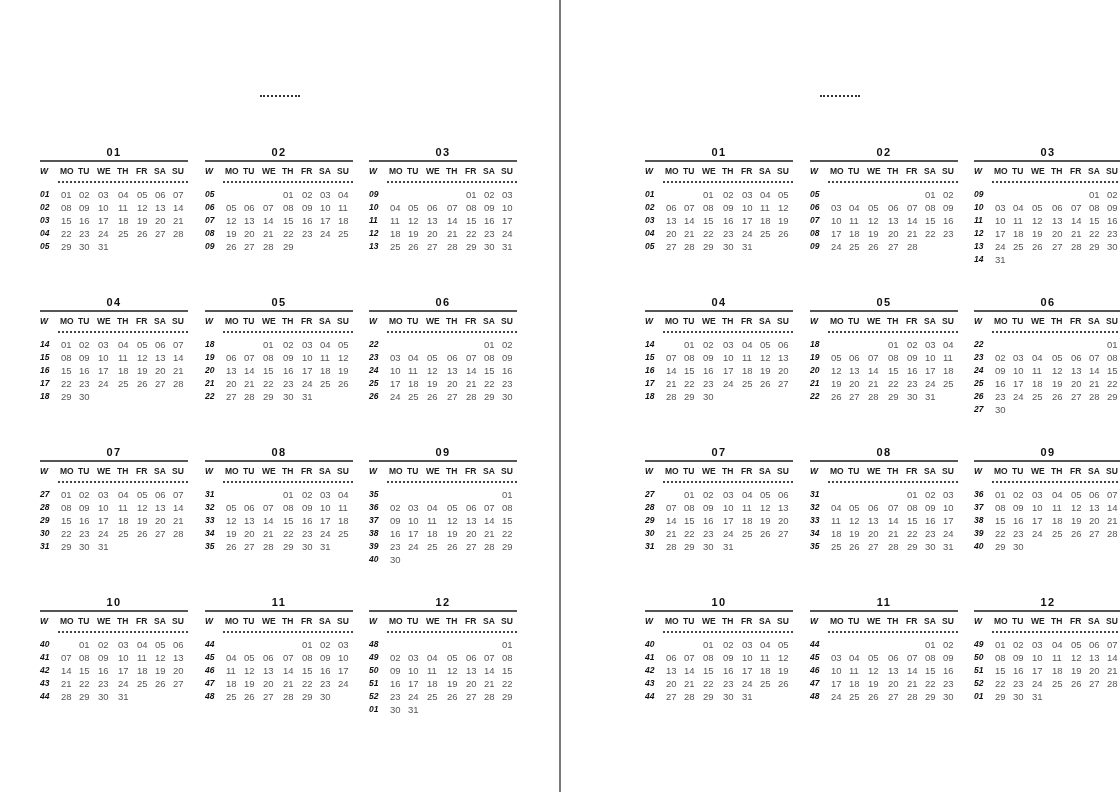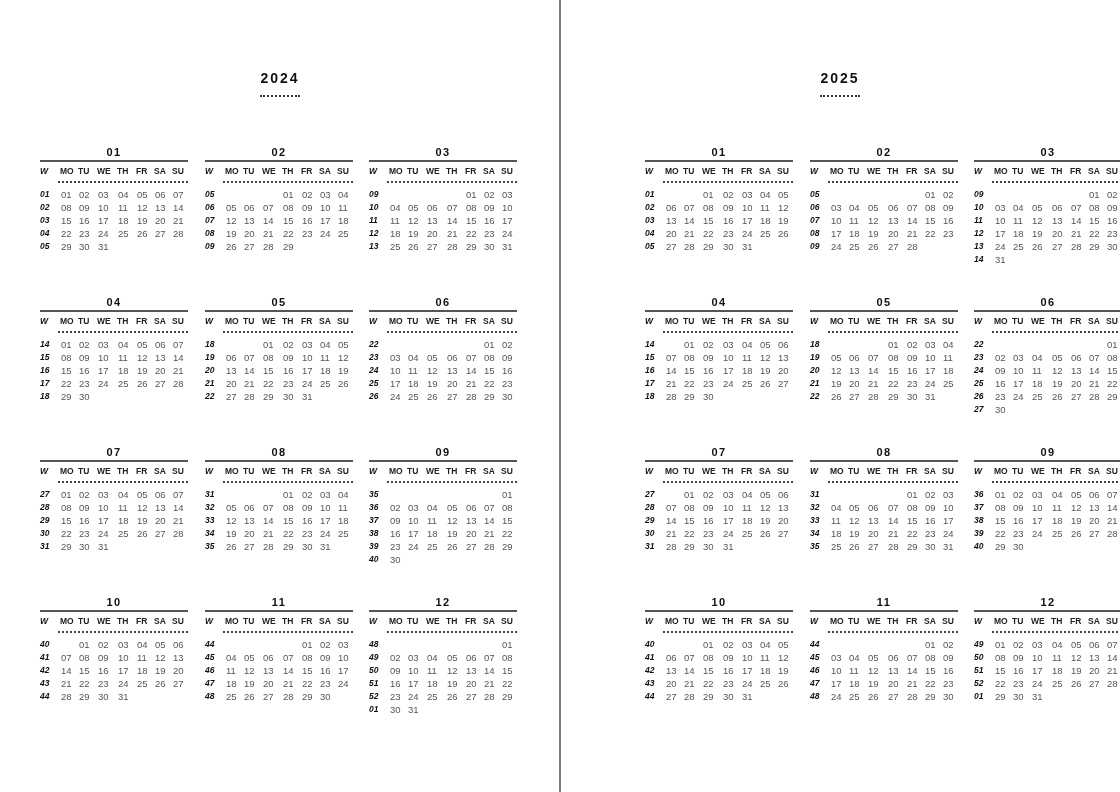--- a/index.html
+++ b/index.html
@@ -16,21 +16,20 @@
   .hdots{position:absolute;top:35px;left:18px;width:130px;border-top:2px dotted #444;}
   .rows{position:absolute;top:43px;left:0;width:148px;}
   .row{position:relative;height:13px;font-size:9.5px;color:#555;}
   .row span{position:absolute;top:0;}
   .wk{font-weight:bold;font-style:italic;color:#111;font-size:8.5px;}
 </style>
 </head>
 <body>
 
 <div class="page" id="page0" style="left:0;">
-  <div class="year">2024</div>
   <div class="year-dots"></div>
 <div class="month" style="left: 40px; top: 146px;">
       <div class="mtitle">01</div>
       <div class="mline"></div>
       <div class="hdr">
         <span class="wk" style="left:0px">W</span>
         <span style="left:20px">MO</span>
         <span style="left:38px">TU</span>
         <span style="left:57px">WE</span>
         <span style="left:77px">TH</span>
@@ -845,21 +844,20 @@
           <span style="left:78px"></span>
           <span style="left:97px"></span>
           <span style="left:115px"></span>
           <span style="left:133px"></span>
         </div>
       </div>
     </div>
   </div>
 <div class="divider"></div>
 <div class="page" id="page1" style="left:560px;">
-  <div class="year">2025</div>
   <div class="year-dots"></div>
 <div class="month" style="left: 85px; top: 146px;">
       <div class="mtitle">01</div>
       <div class="mline"></div>
       <div class="hdr">
         <span class="wk" style="left:0px">W</span>
         <span style="left:20px">MO</span>
         <span style="left:38px">TU</span>
         <span style="left:57px">WE</span>
         <span style="left:77px">TH</span>

